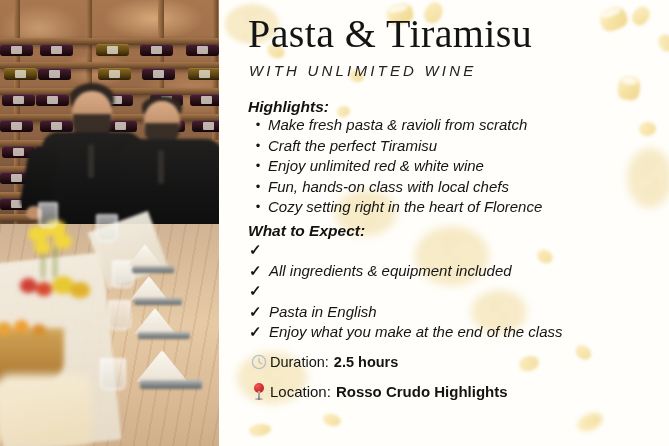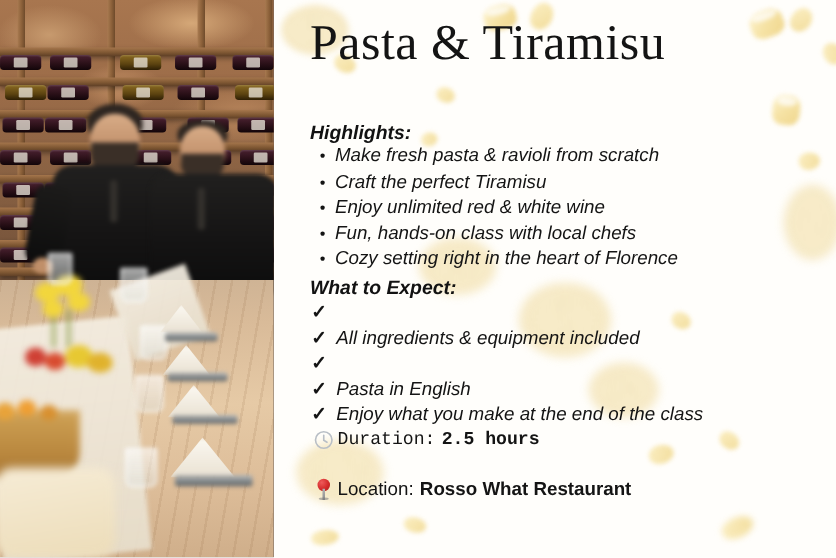--- a/index.html
+++ b/index.html
@@ -228,21 +228,21 @@
     font-style: normal;
   }
   #hl-list .mk { font-size: 13px; }
   #we-list .mk { font-size: 15px; font-weight: bold; text-align: left; padding-left: 1px; }
 
   .info { position: absolute; left: 8px; font-size: 14.5px; color: #141414; }
   .info-row { display: flex; align-items: center; white-space: nowrap; }
   .info-row .ic { flex: 0 0 22px; display: flex; align-items: center; justify-content: center; }
   .info-row .lb { font-weight: 400; }
   .info-row .vl { font-weight: bold; padding-left: 5px; }
-  #row-duration { position: absolute; top: 344px; font-family: Liberation Mono, monospace; }
+  #row-duration { position: absolute; top: 354px; }
   #row-location { position: absolute; top: 383px; font-size: 15px; }
   #row-address  { position: absolute; top: 404px; font-size: 15px; }
 
   .pin { position: relative; width: 12px; height: 17px; }
   .pin .ball {
     position: absolute; left: 1px; top: 0;
     width: 10px; height: 10px; border-radius: 50%;
     background: radial-gradient(circle at 34% 30%, #ef5a5a 0%, #d32a2a 55%, #a81d1d 100%);
   }
   .pin .rod {
@@ -472,20 +472,21 @@
     <div class="flake blurlo" style="left:300px; top:356px; width:20px; height:15px; transform:rotate(-18deg);"></div>
     <div class="flake blurlo" style="left:356px; top:346px; width:17px; height:13px; transform:rotate(34deg);"></div>
     <div class="flake blurlo" style="left:30px; top:424px; width:22px; height:12px; transform:rotate(-8deg);"></div>
     <div class="flake blurlo" style="left:104px; top:414px; width:18px; height:12px; transform:rotate(12deg);"></div>
     <div class="flake blurmd" style="left:358px; top:414px; width:26px; height:16px; transform:rotate(-26deg);"></div>
   </div>
 
   <div class="content">
 
     <div class="title">Pasta &amp; Tiramisu</div>
+    <div class="subtitle">WITH UNLIMITED WINE</div>
 
     <div class="sec-head" id="hl-head">Highlights:</div>
     <div class="list" id="hl-list">
       <div class="li">
         <span class="mk">•</span>
         <span>Make fresh pasta &amp; ravioli from scratch</span>
       </div>
       <div class="li">
         <span class="mk">•</span>
         <span>Craft the perfect Tiramisu</span>
@@ -539,18 +540,18 @@
 
     <div class="info info-row" id="row-location">
       <span class="ic">
         <span class="pin">
             <span class="ball"></span>
             <span class="rod"></span>
             <span class="base"></span>
           </span>
       </span>
       <span class="lb">Location:</span>
-      <span class="vl">Rosso What Restaurant</span>
+      <span class="vl">Rosso Crudo Highlights</span>
     </div>
 
 
   </div>
 </div>
 
 </body></html>

